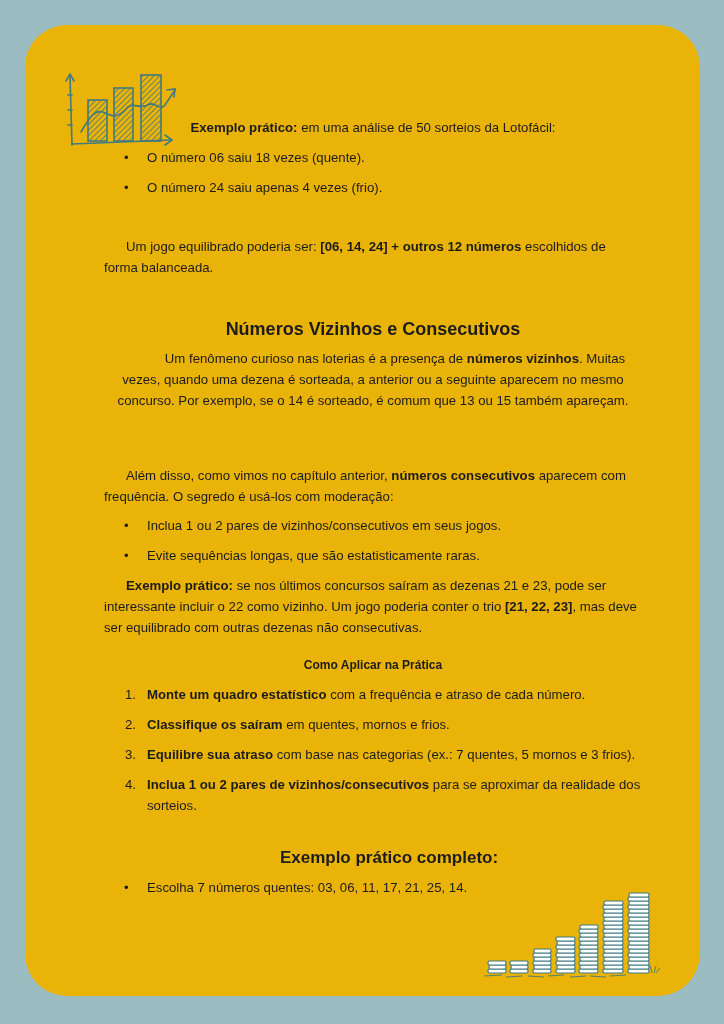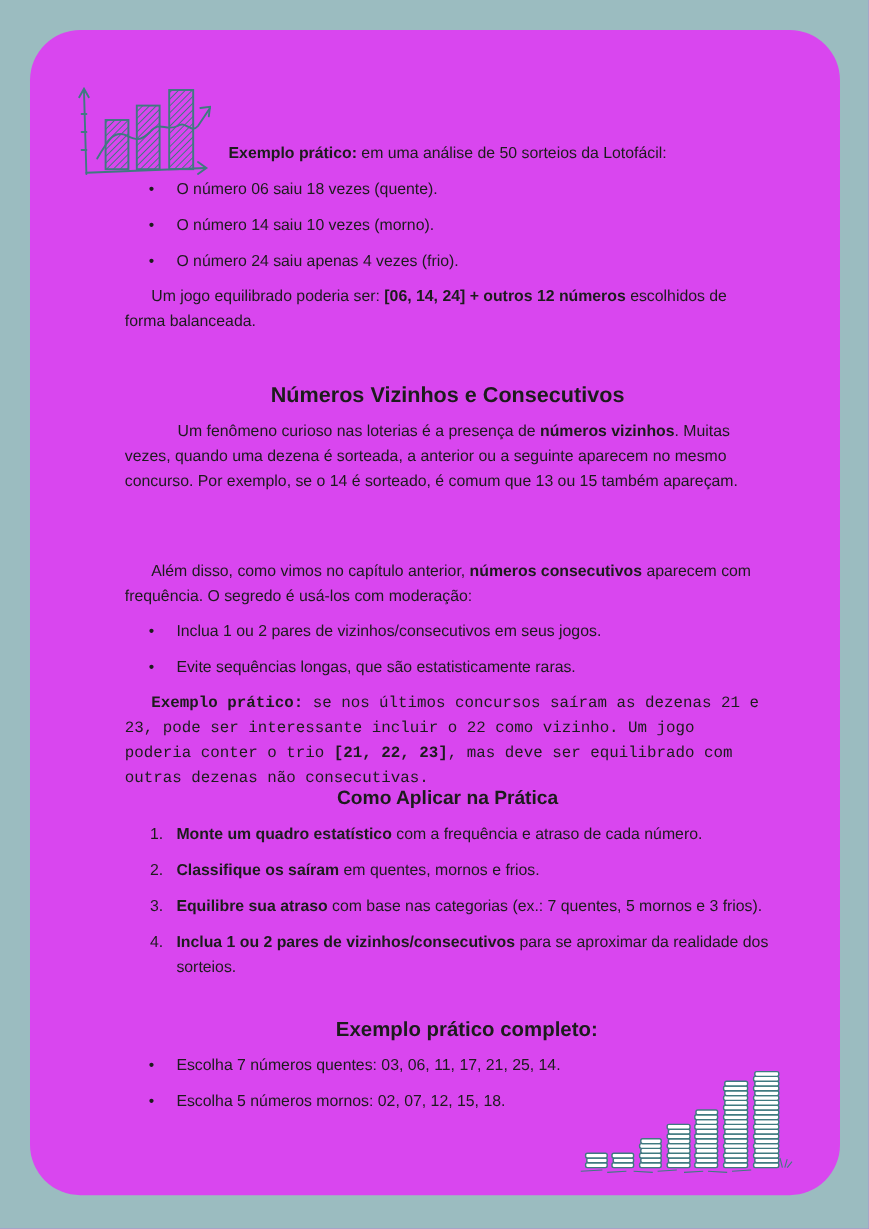--- a/index.html
+++ b/index.html
@@ -1,24 +1,24 @@
 <!DOCTYPE html>
 <html><head>
 <meta charset="utf-8">
 <style>
   html, body { margin:0; padding:0; }
   body { width:724px; height:1024px; background:#9bbcc0; position:relative; overflow:hidden;
          font-family:"Liberation Sans", sans-serif; color:#1c1c1c; }
-  .card { position:absolute; left:25px; top:25px; width:675px; height:971px; background:#d946ef; border-radius:42px; overflow:hidden; }
+  .card { position:absolute; left:25px; top:25px; width:675px; height:971px; background:#eab308; border-radius:42px; overflow:hidden; }
   .content { position:absolute; left:79px; top:0; width:538px; font-size:13.2px; line-height:21px; }
   .p { margin:0; }
   .center { text-align:center; }
   .bold { font-weight:bold; }
   .indent { text-indent:22px; }
-  .indent2 { text-indent:44px; }
+  .indent2 { text-indent:44px;text-align:center; }
   ul.bl { list-style:none; margin:0; padding:0; }
   ul.bl li { position:relative; padding-left:43px; }
   ul.bl li::before { content:"\2022"; position:absolute; left:20px; top:0; font-size:13px; }
   ol.nl { list-style:none; margin:0; padding:0; }
   ol.nl li { position:relative; padding-left:43px; }
   .num { position:absolute; left:21px; top:0; }
   .chart-illu { position:absolute; left:38px; top:45px; }
   .coins-illu { position:absolute; left:482px; top:890px; }
 </style>
 </head>
@@ -49,21 +49,20 @@
   </svg>
 
   <div class="content">
 
     <p class="p center" style="position:absolute; top:92px; left:0; width:538px;">
       <span class="bold">Exemplo prático:</span><span> em uma análise de 50 sorteios da Lotofácil:</span>
     </p>
 
     <ul class="bl" style="position:absolute; top:122px; left:0; width:538px;">
       <li style="margin-bottom:9px;"><span>O número 06 saiu 18 vezes (quente).</span></li>
-      <li style="margin-bottom:9px;"><span>O número 14 saiu 10 vezes (morno).</span></li>
       <li><span>O número 24 saiu apenas 4 vezes (frio).</span></li>
     </ul>
 
     <p class="p indent" style="position:absolute; top:211px; left:0; width:538px;">
       <span>Um jogo equilibrado poderia ser: </span><span class="bold">[06, 14, 24] + outros 12 números</span><span> escolhidos de forma balanceada.</span>
     </p>
 
     <h2 class="p center bold" style="position:absolute; top:294px; left:0; width:538px; font-size:18px;">Números Vizinhos e Consecutivos</h2>
 
     <p class="p indent2" style="position:absolute; top:323px; left:0; width:538px;">
@@ -72,38 +71,37 @@
 
     <p class="p indent" style="position:absolute; top:440px; left:0; width:538px;">
       <span>Além disso, como vimos no capítulo anterior, </span><span class="bold">números consecutivos</span><span> aparecem com frequência. O segredo é usá-los com moderação:</span>
     </p>
 
     <ul class="bl" style="position:absolute; top:490px; left:0; width:538px;">
       <li style="margin-bottom:9px;"><span>Inclua 1 ou 2 pares de vizinhos/consecutivos em seus jogos.</span></li>
       <li><span>Evite sequências longas, que são estatisticamente raras.</span></li>
     </ul>
 
-    <p class="p indent" style="position:absolute; top:550px; left:0; width:538px;font-family:Liberation Mono, monospace;">
+    <p class="p indent" style="position:absolute; top:550px; left:0; width:538px;">
       <span class="bold">Exemplo prático:</span><span> se nos últimos concursos saíram as dezenas 21 e 23, pode ser interessante incluir o 22 como vizinho. Um jogo poderia conter o trio </span><span class="bold">[21, 22, 23]</span><span>, mas deve ser equilibrado com outras dezenas não consecutivas.</span>
     </p>
 
-    <h2 class="p center bold" style="position:absolute; top:630px; left:0; width:538px; font-size:16px;">Como Aplicar na Prática</h2>
+    <h2 class="p center bold" style="position:absolute; top:630px; left:0; width:538px; font-size:12px;">Como Aplicar na Prática</h2>
 
     <ol class="nl" style="position:absolute; top:659px; left:0; width:538px;">
       <li style="margin-bottom:9px;"><span class="num">1.</span><span class="bold">Monte um quadro estatístico</span><span> com a frequência e atraso de cada número.</span></li>
       <li style="margin-bottom:9px;"><span class="num">2.</span><span class="bold">Classifique os saíram</span><span> em quentes, mornos e frios.</span></li>
       <li style="margin-bottom:9px;"><span class="num">3.</span><span class="bold">Equilibre sua atraso</span><span> com base nas categorias (ex.: 7 quentes, 5 mornos e 3 frios).</span></li>
       <li><span class="num">4.</span><span class="bold">Inclua 1 ou 2 pares de vizinhos/consecutivos</span><span> para se aproximar da realidade dos sorteios.</span></li>
     </ol>
 
     <h3 class="p center bold" style="position:absolute; top:822px; left:16px; width:538px; font-size:17px;">Exemplo prático completo:</h3>
 
     <ul class="bl" style="position:absolute; top:852px; left:0; width:538px;">
       <li style="margin-bottom:9px;"><span>Escolha 7 números quentes: 03, 06, 11, 17, 21, 25, 14.</span></li>
-      <li><span>Escolha 5 números mornos: 02, 07, 12, 15, 18.</span></li>
     </ul>
   </div>
 
   <svg class="coins-illu" width="180" height="90" viewBox="0 0 180 90" style="left:457px; top:865px;">
     <g fill="#ffffff" stroke="#3f7a80" stroke-width="1.2">
 
       <rect x="6" y="79" width="18" height="4" rx="1.5"></rect>
         <rect x="7" y="75" width="17" height="4" rx="1.5"></rect>
         <rect x="6" y="71" width="18" height="4" rx="1.5"></rect>
 

